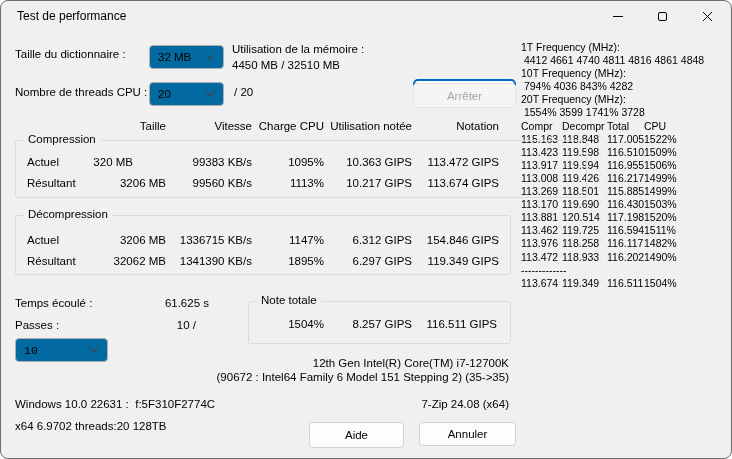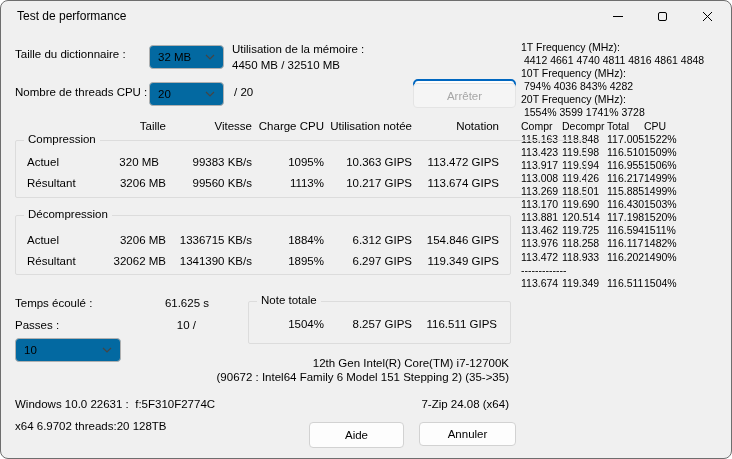--- a/index.html
+++ b/index.html
@@ -88,21 +88,21 @@
   <div class="abs ra" style="right:479px; top:119px;">Vitesse</div>
   <div class="abs ra" style="right:407px; top:119px;">Charge CPU</div>
   <div class="abs ra" style="right:319px; top:119px;">Utilisation notée</div>
   <div class="abs ra" style="right:232px; top:119px;">Notation</div>
 
   <div class="fieldset" style="left:14px; top:139px; width:572px; height:58px;">
     <span class="legend">Compression</span>
   </div>
   <div>
     <span class="abs" style="left:26px; top:155px;">Actuel</span>
-    <span class="abs ra" style="right:572px; top:155px;">320 MB</span>
+    <span class="abs ra" style="right:598px; top:155px;">320 MB</span>
     <span class="abs ra" style="right:479px; top:155px;">99383 KB/s</span>
     <span class="abs ra" style="right:407px; top:155px;">1095%</span>
     <span class="abs ra" style="right:319px; top:155px;">10.363 GIPS</span>
     <span class="abs ra" style="right:232px; top:155px;">113.472 GIPS</span>
   </div>
   <div>
     <span class="abs" style="left:26px; top:176px;">Résultant</span>
     <span class="abs ra" style="right:565px; top:176px;">3206 MB</span>
     <span class="abs ra" style="right:479px; top:176px;">99560 KB/s</span>
     <span class="abs ra" style="right:407px; top:176px;">1113%</span>
@@ -110,38 +110,38 @@
     <span class="abs ra" style="right:232px; top:176px;">113.674 GIPS</span>
   </div>
 
   <div class="fieldset" style="left:14px; top:214px; width:496px; height:60px;">
     <span class="legend">Décompression</span>
   </div>
   <div>
     <span class="abs" style="left:26px; top:233px;">Actuel</span>
     <span class="abs ra" style="right:565px; top:233px;">3206 MB</span>
     <span class="abs ra" style="right:479px; top:233px;">1336715 KB/s</span>
-    <span class="abs ra" style="right:407px; top:233px;">1884%</span>
+    <span class="abs ra" style="right:407px; top:233px;">1147%</span>
     <span class="abs ra" style="right:319px; top:233px;">6.312 GIPS</span>
     <span class="abs ra" style="right:232px; top:233px;">154.846 GIPS</span>
   </div>
   <div>
     <span class="abs" style="left:26px; top:254px;">Résultant</span>
     <span class="abs ra" style="right:565px; top:254px;">32062 MB</span>
     <span class="abs ra" style="right:479px; top:254px;">1341390 KB/s</span>
     <span class="abs ra" style="right:407px; top:254px;">1895%</span>
     <span class="abs ra" style="right:319px; top:254px;">6.297 GIPS</span>
     <span class="abs ra" style="right:232px; top:254px;">119.349 GIPS</span>
   </div>
 
   <div class="abs" style="left:14px; top:296px;">Temps écoulé :</div>
   <div class="abs ra" style="right:522px; top:296px;">61.625 s</div>
   <div class="abs" style="left:14px; top:318px;">Passes :</div>
   <div class="abs ra" style="right:535px; top:318px;">10 /</div>
-  <div class="combo" style="left:14px; top:337px; width:106px; height:24px;">
+  <div class="combo" style="left:14px; top:337px; width:93px; height:24px;font-family:Liberation Mono, monospace;">
     <span>10</span>
     <svg width="10" height="6" viewBox="0 0 10 6">
         <path d="M1 1 L5 5 L9 1" fill="none" stroke="#454545" stroke-width="1.2"></path>
       </svg>
   </div>
 
   <div class="fieldset" style="left:247px; top:300px; width:263px; height:43px;">
     <span class="legend">Note totale</span>
   </div>
   <div class="abs ra" style="right:407px; top:317px;">1504%</div>

